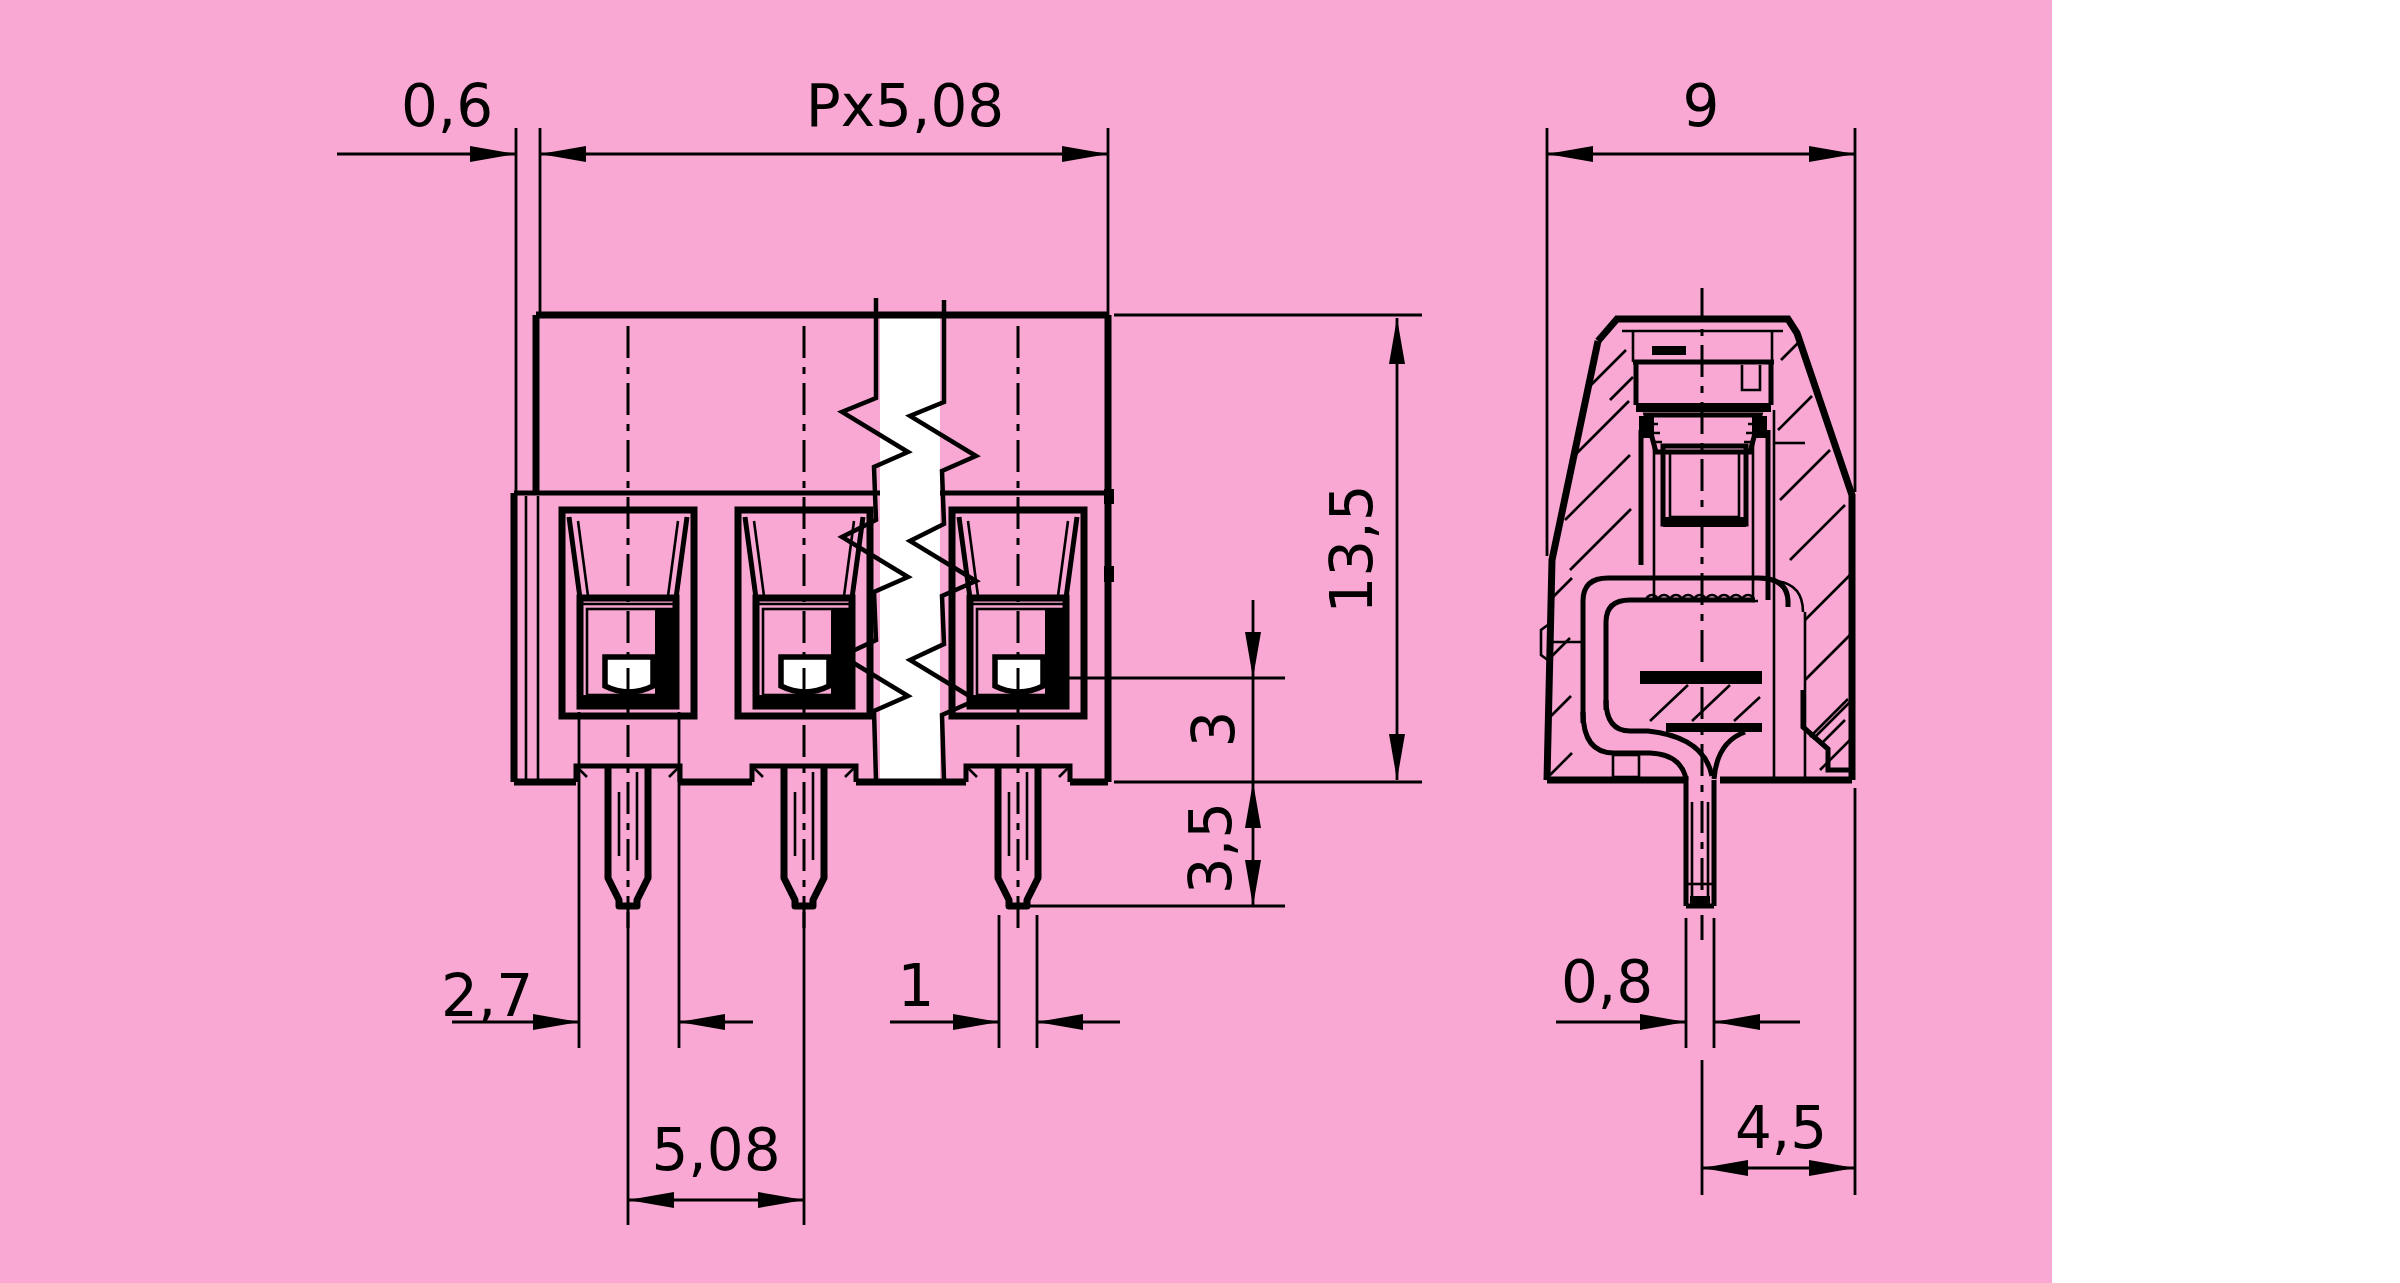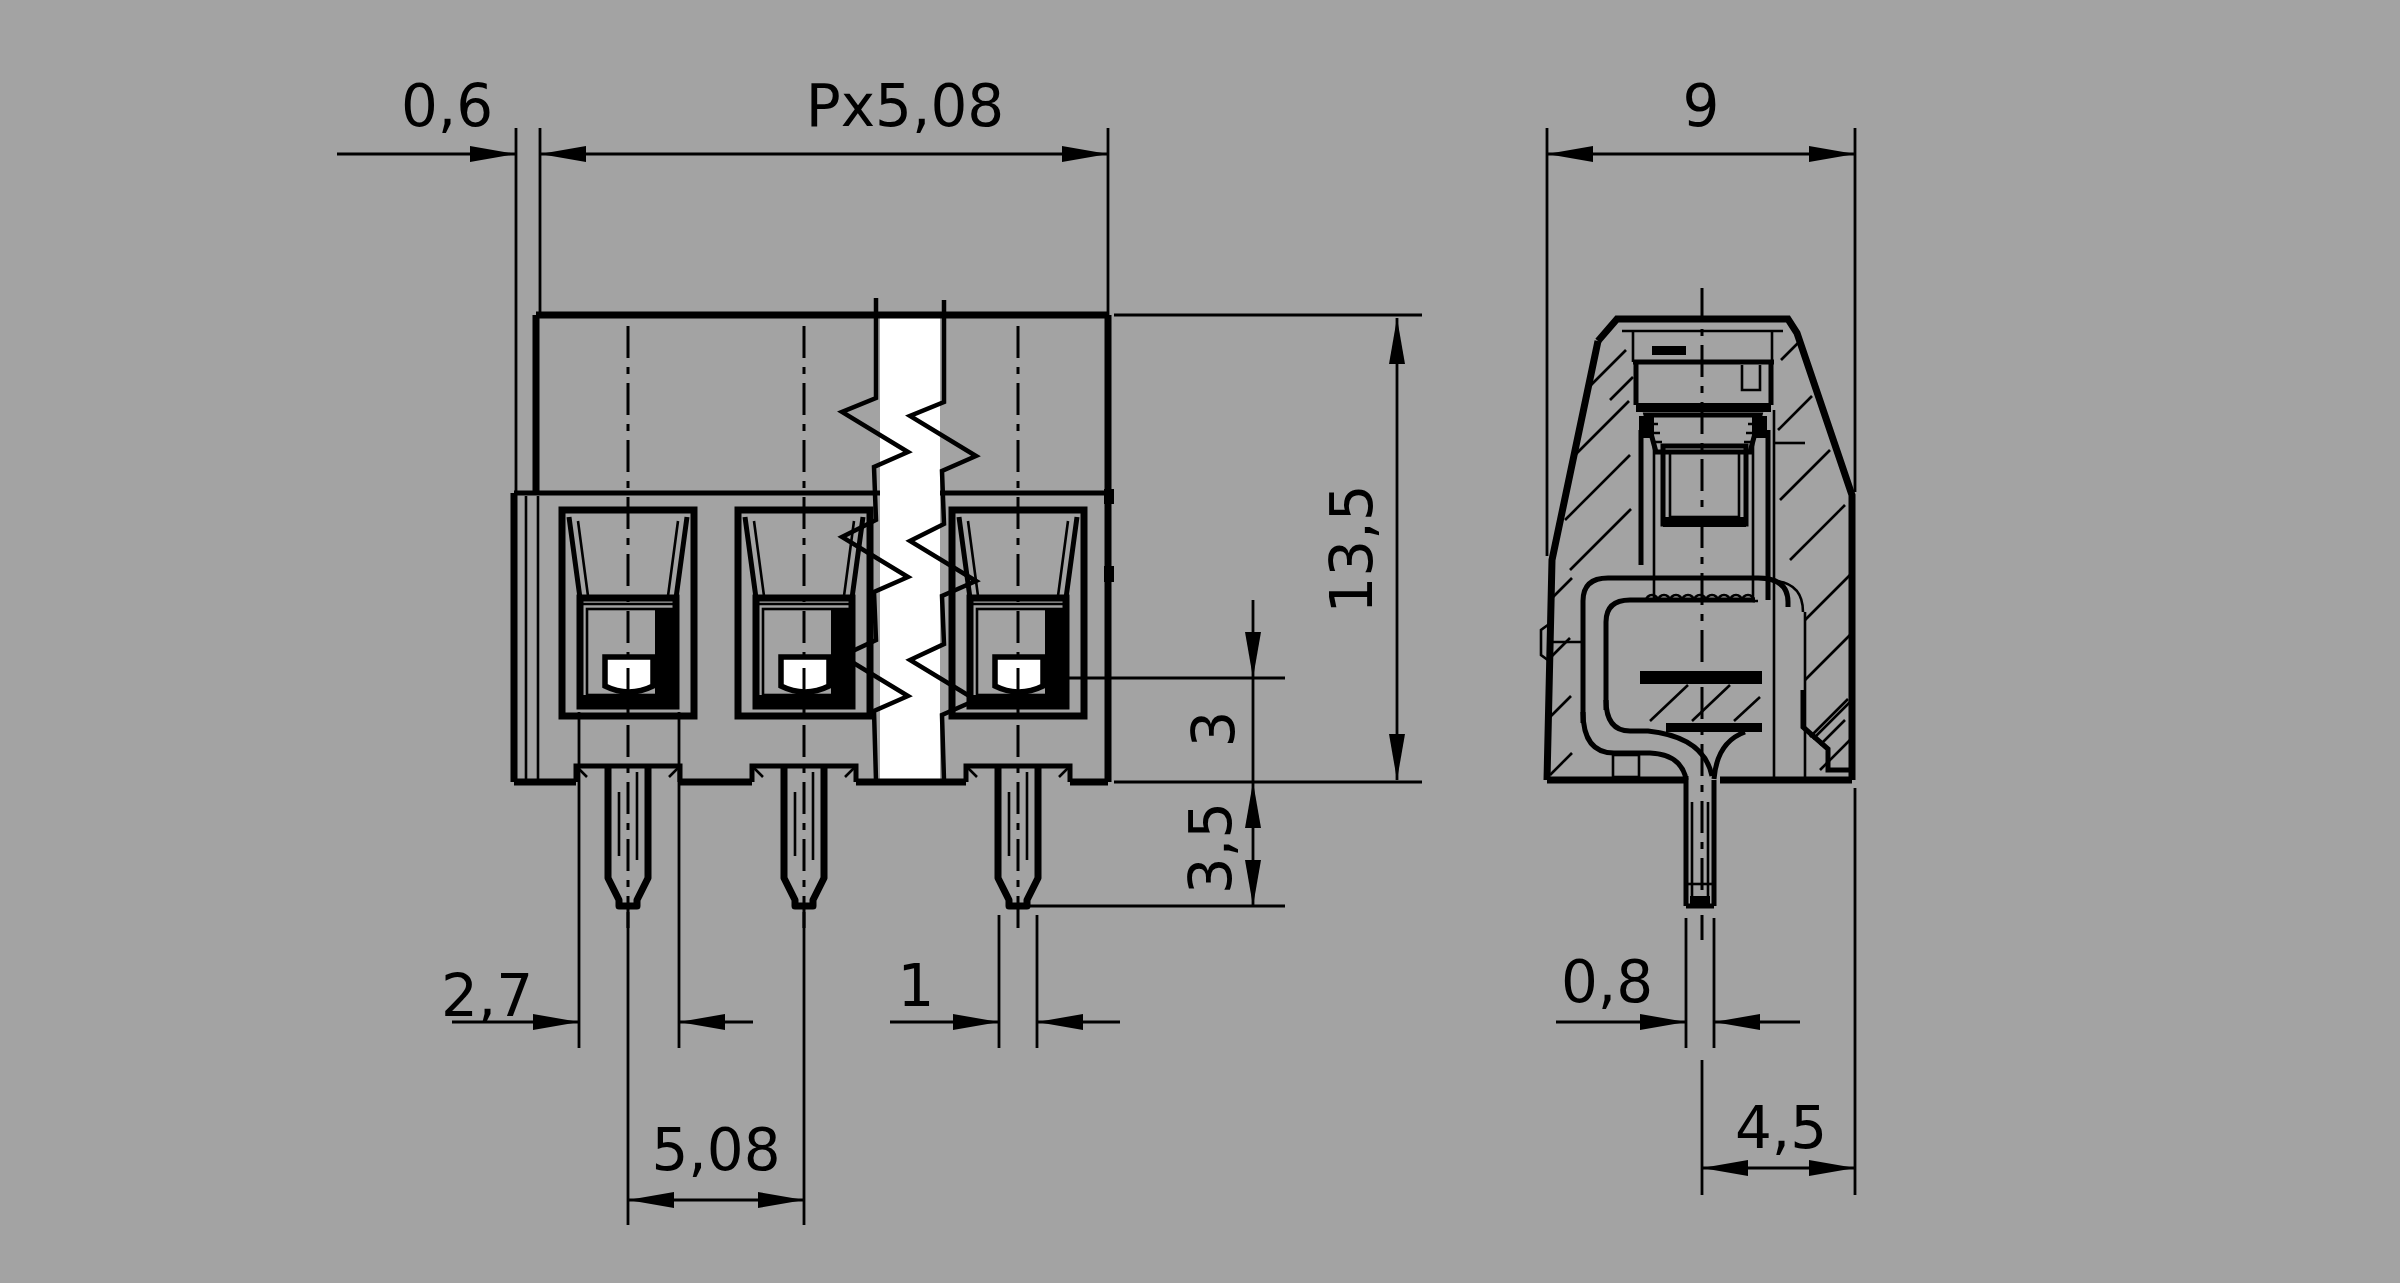--- a/index.html
+++ b/index.html
@@ -1,16 +1,16 @@
 <!DOCTYPE html>
 <html><head>
 <meta charset="utf-8">
 <style>
   html,body{margin:0;padding:0;background:#fff;}
-  .page{width:2400px;height:1283px;background:#a3a3a3;position:relative;overflow:hidden;}
+  .page{width:2052px;height:1283px;background:#f9a8d4;position:relative;overflow:hidden;}
   svg{display:block;}
   text{font-family:"DejaVu Sans","Liberation Sans",sans-serif;fill:#000;font-size:58px;}
   .ol{stroke:#000;stroke-width:7;fill:none;}
   .md{stroke:#000;stroke-width:5;fill:none;}
   .th{stroke:#000;stroke-width:2.6;fill:none;}
   .dim{stroke:#000;stroke-width:2.8;fill:none;}
   .zz{stroke:#000;stroke-width:4.5;fill:none;stroke-linejoin:miter;}
   .hatch{stroke:#000;stroke-width:2.6;fill:none;}
   .blk{fill:#000;stroke:none;}
   .cl{stroke:#000;stroke-width:3;fill:none;stroke-dasharray:32 9 7 9;}

